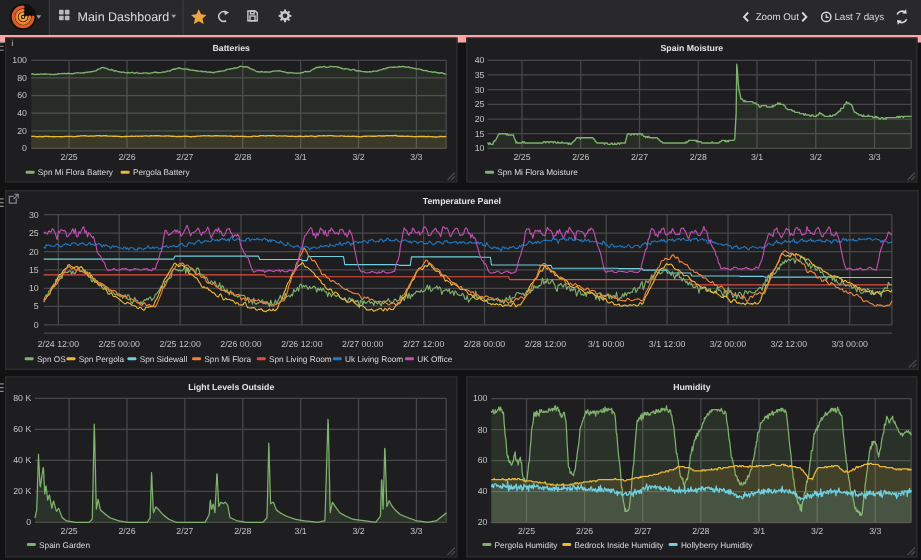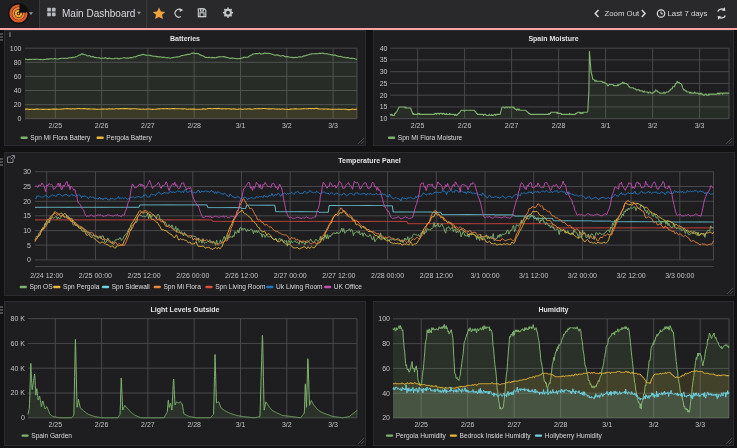--- a/index.html
+++ b/index.html
@@ -1,14 +1,14 @@
 <!DOCTYPE html>
 <html><head><meta charset="utf-8"><style>
 html,body{margin:0;padding:0;width:737px;height:448px;background:#121213;font-family:"Liberation Sans",sans-serif;overflow:hidden;position:relative}
-#nav{position:absolute;left:0;top:0;width:737px;height:28px;background:#29292c;border-bottom:2px solid #fca5a5}
+#nav{position:absolute;left:0;top:0;width:737px;height:28px;background:#29292c;border-bottom:6px solid #fca5a5}
 #logosec{position:absolute;left:0;top:0;width:39px;height:28px;background:#1f1f21}
 #navsvg{position:absolute;left:0;top:0}
 .panel{position:absolute;background:#1e1e20;border:1px solid #2c2c30;box-sizing:border-box}
 .panel svg{position:absolute;left:-1px;top:-1px}
 text{font-family:"Liberation Sans",sans-serif}
 </style></head><body>
 <div id="nav">
 <div id="logosec"></div>
 <svg id="navsvg" width="737" height="28" viewBox="0 0 737 28">
 <circle cx="18.5" cy="13.5" r="10.5" fill="#100f0e"></circle>

